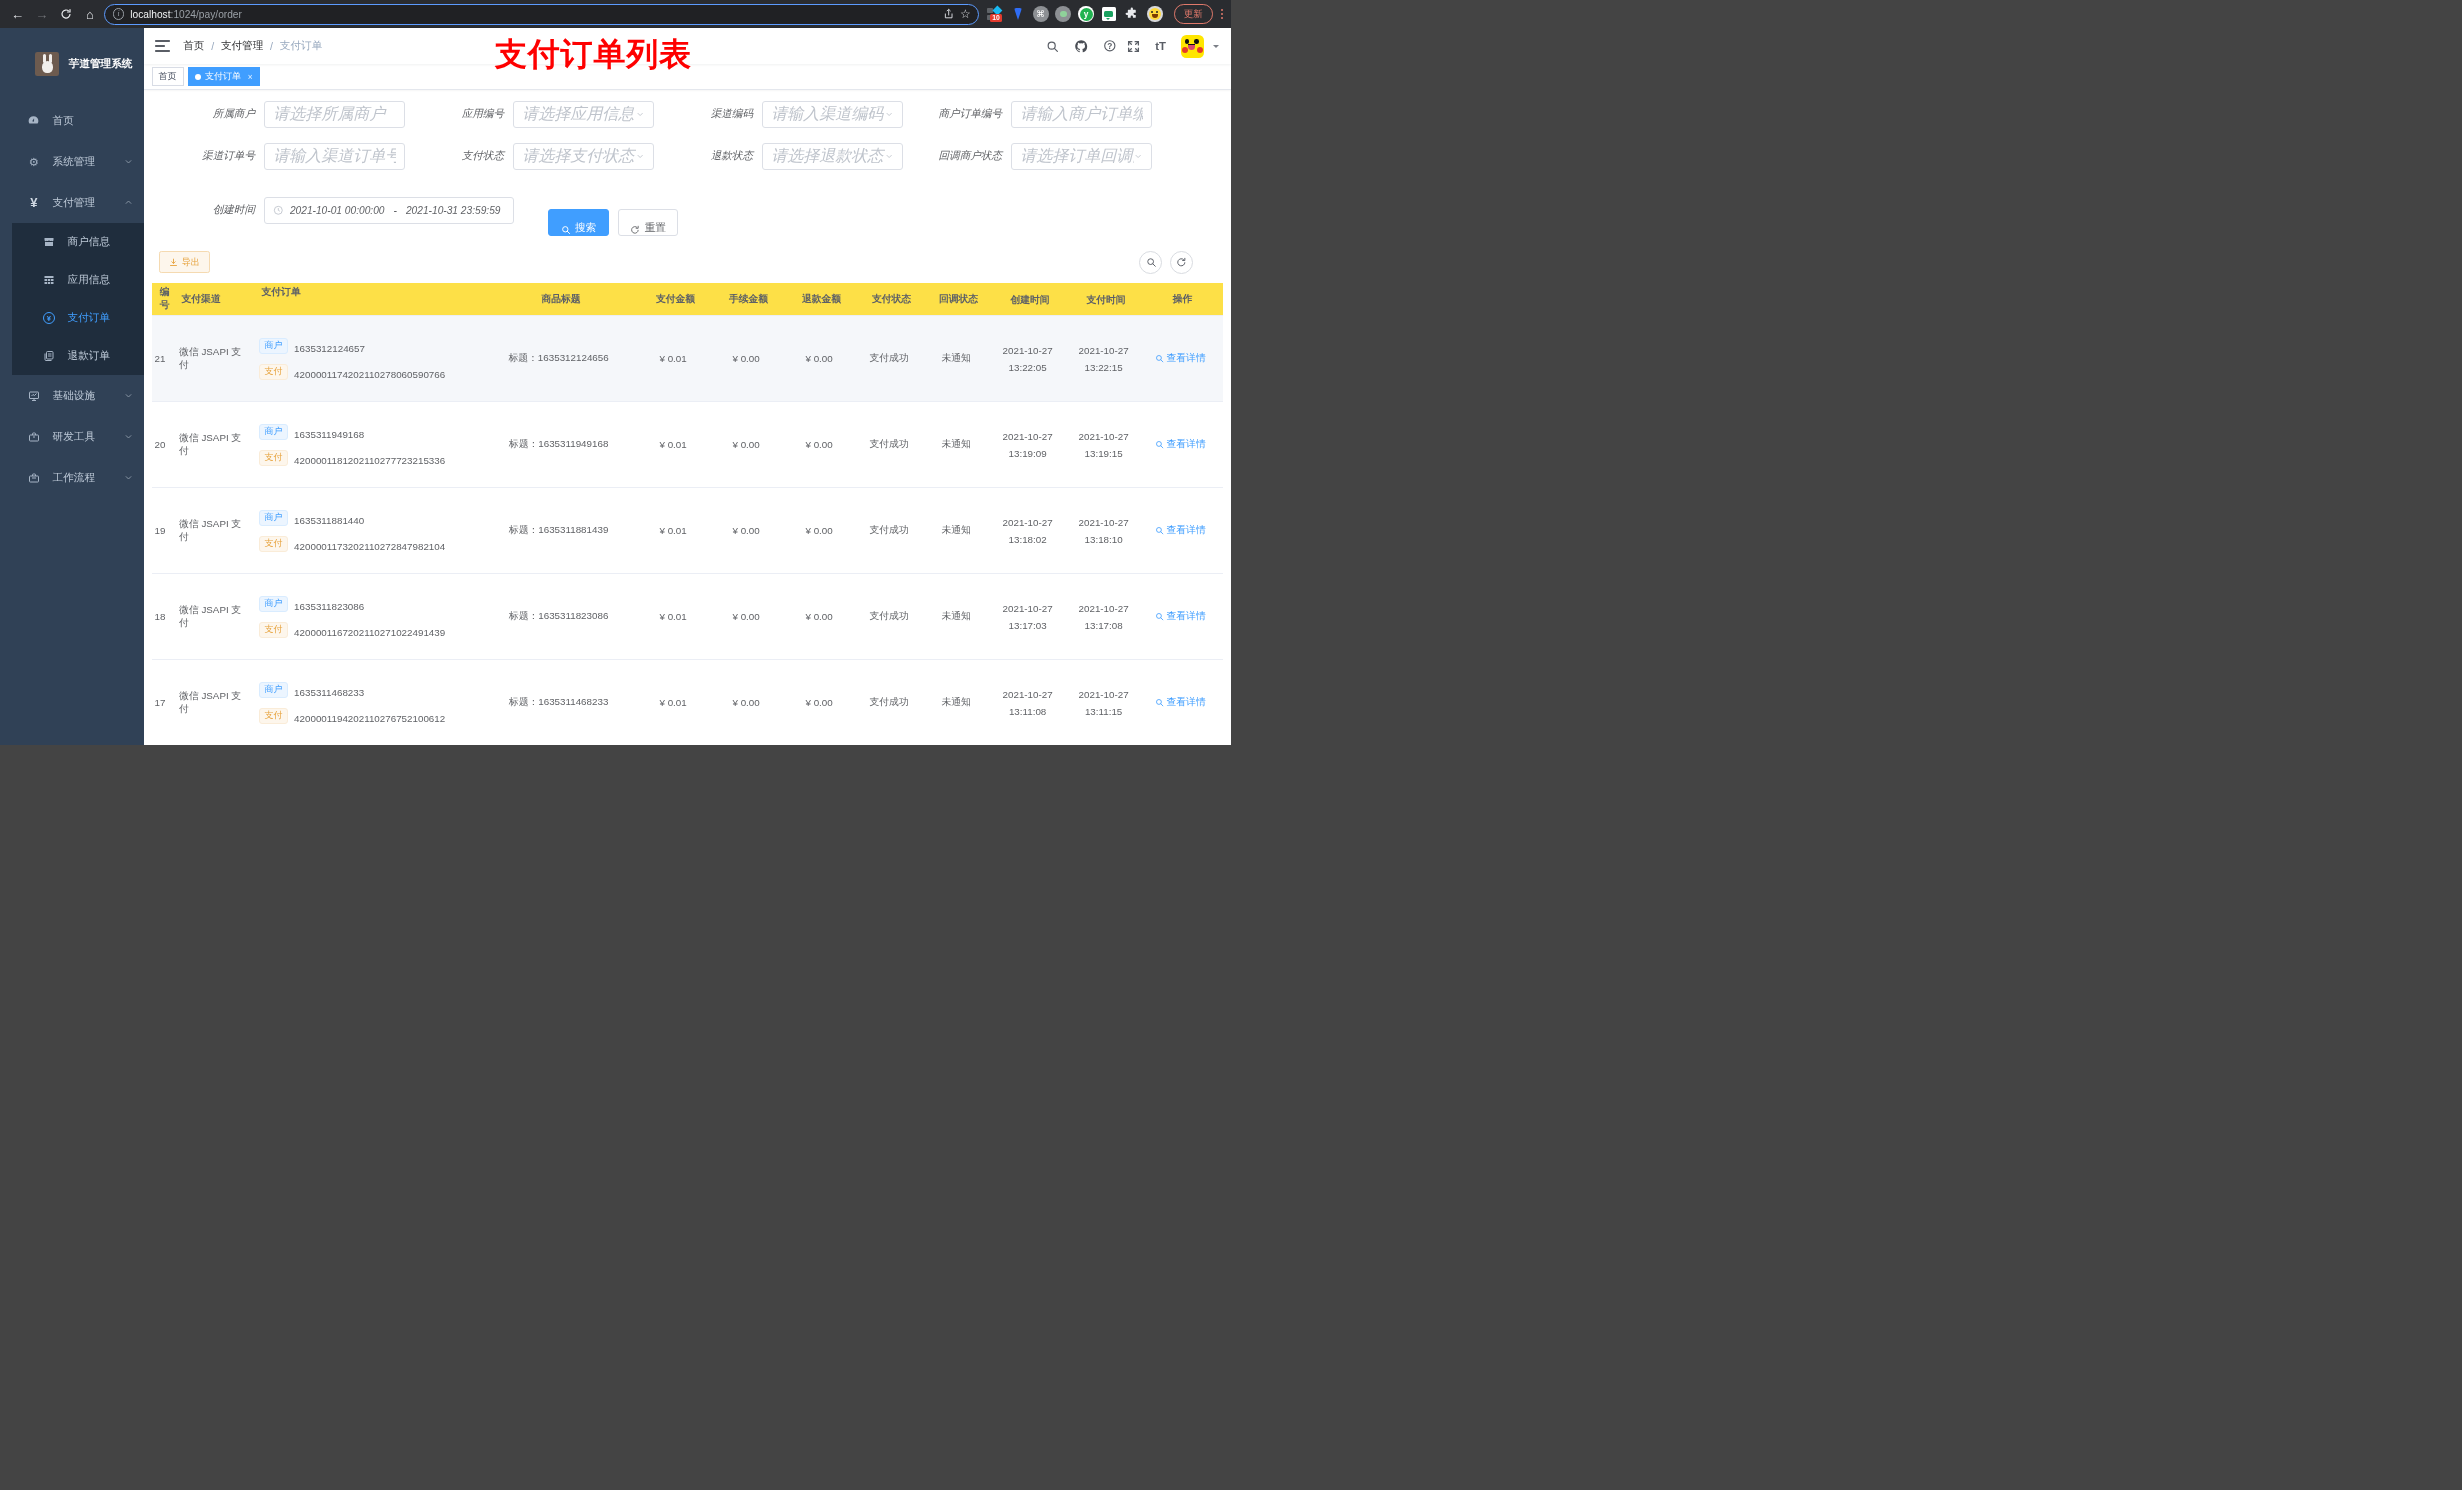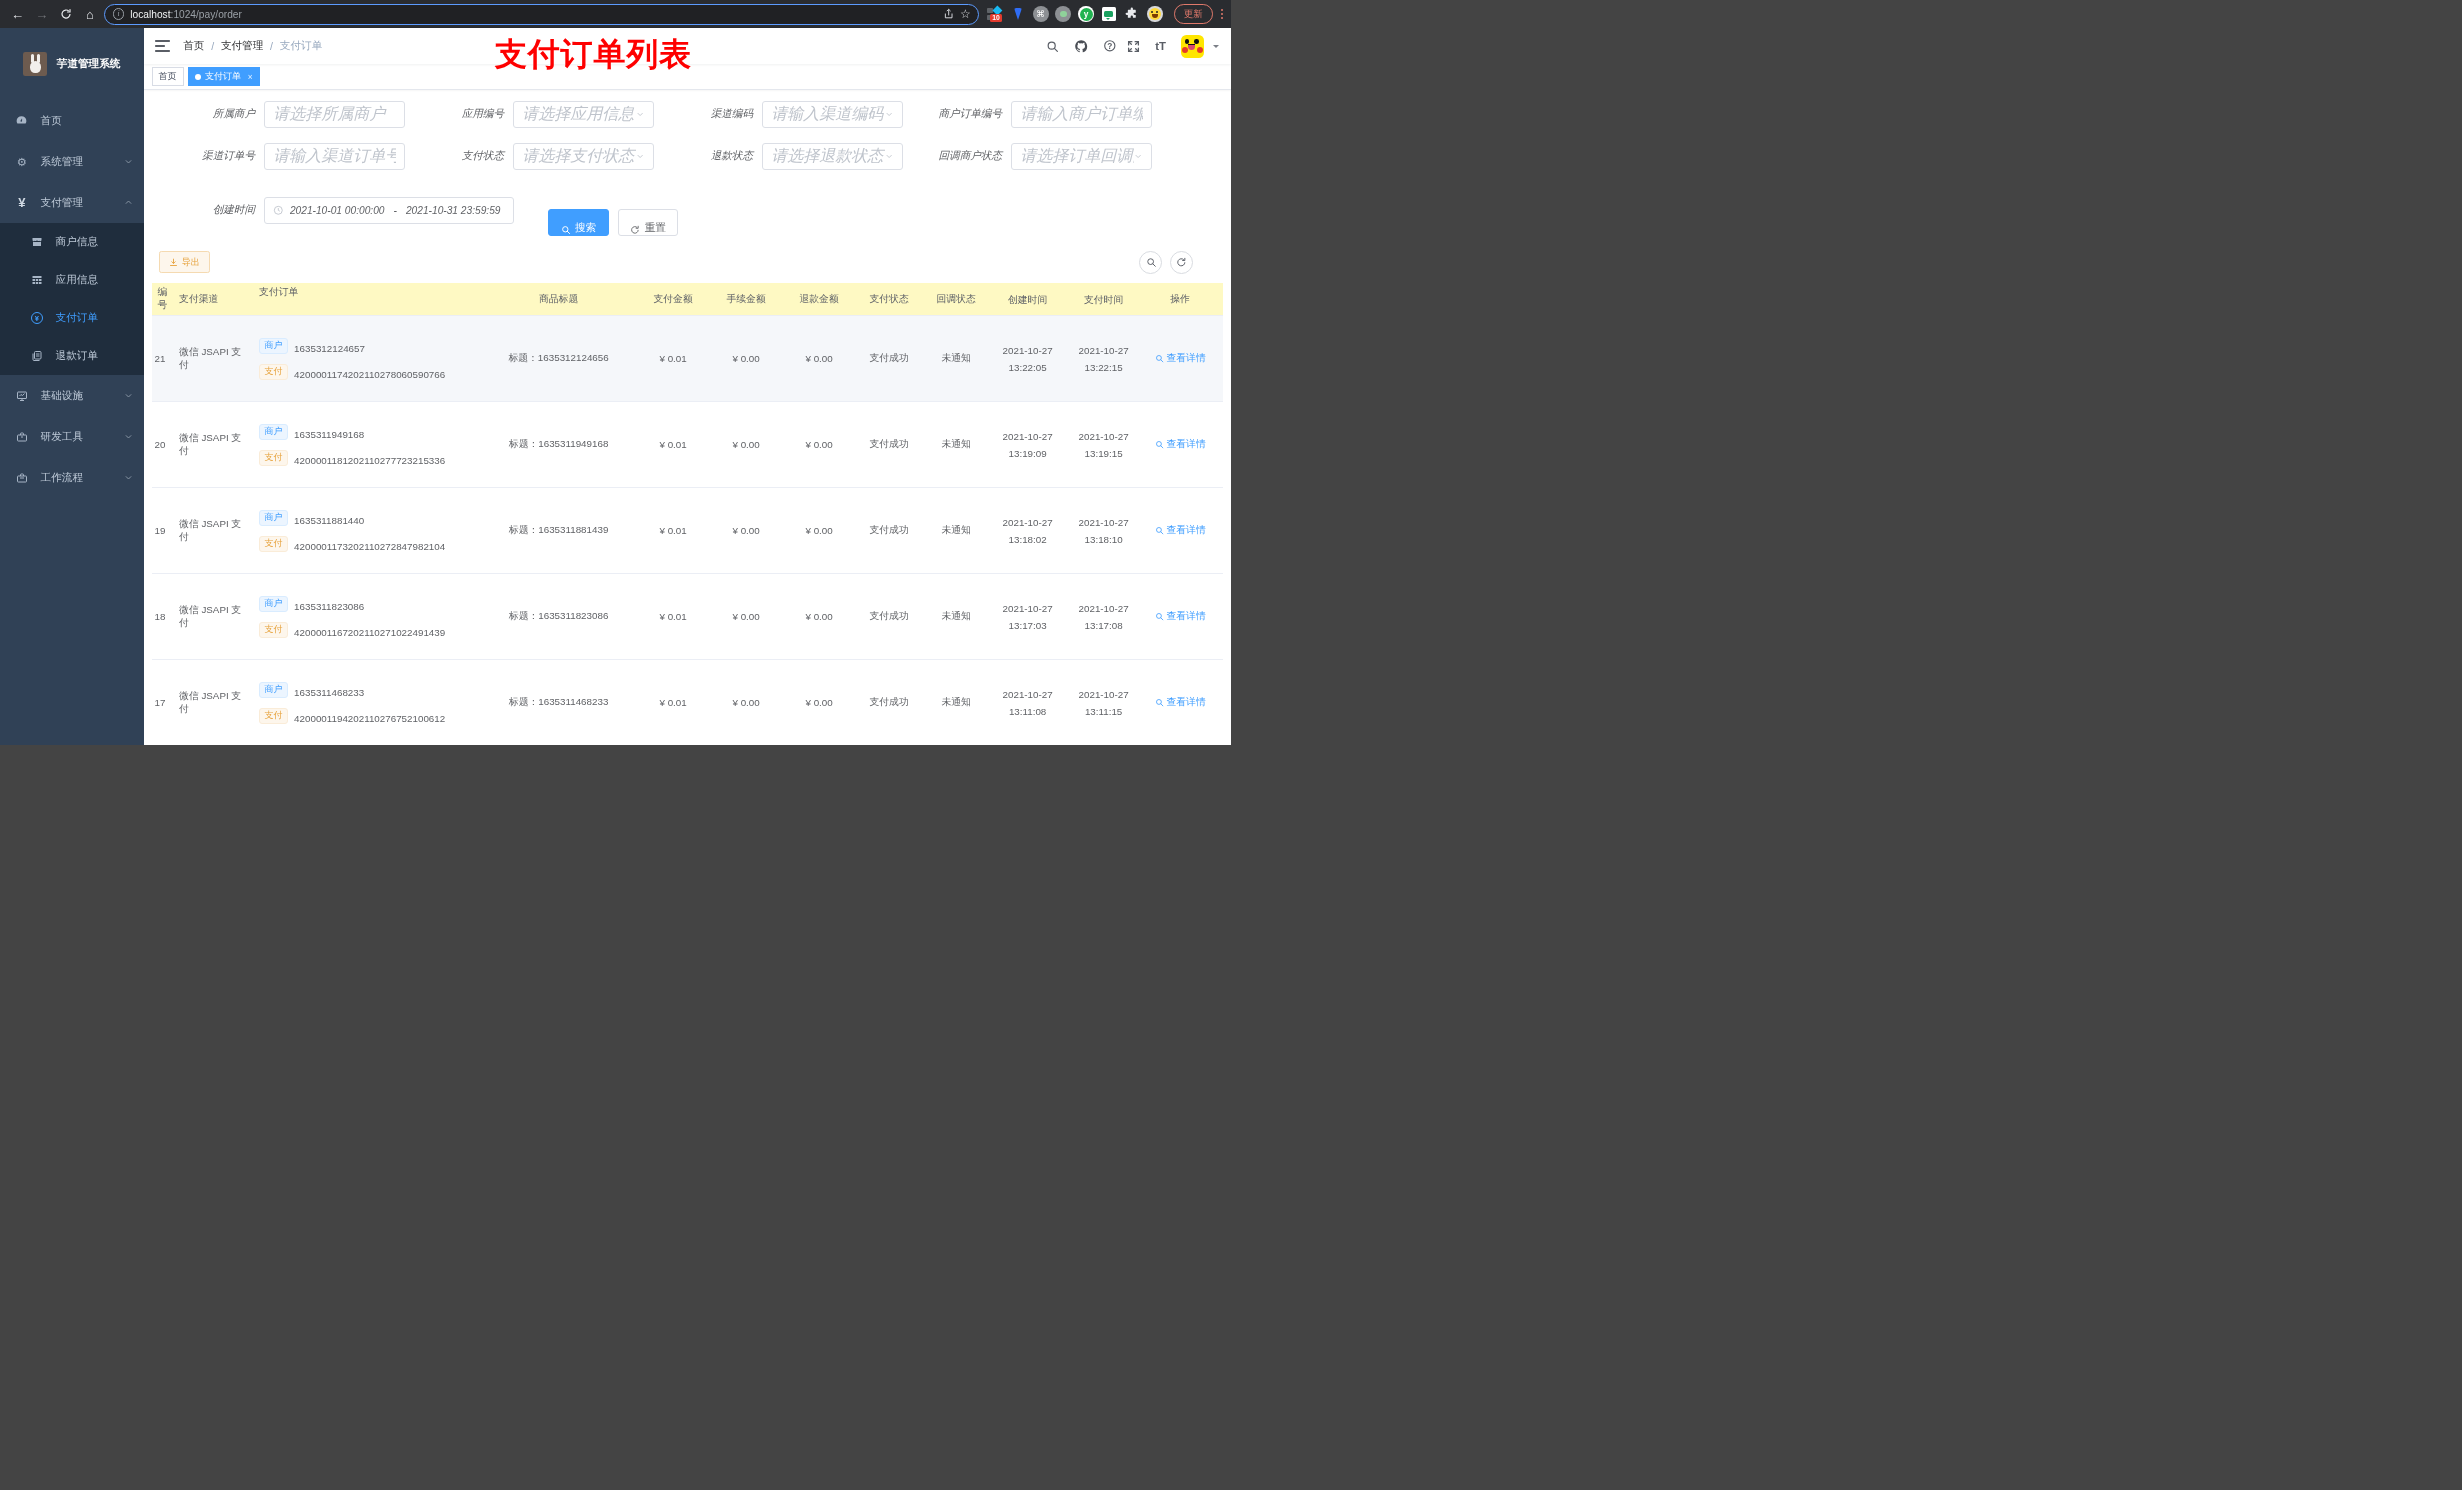--- a/index.html
+++ b/index.html
@@ -38,21 +38,21 @@
   .emoji-face .e1{ left:2.3px;} .emoji-face .e2{ right:2.3px;}
   .emoji-face .m { position:absolute; left:3px; top:6px; width:6px; height:3.8px; background:#7a3c00; border-radius:0 0 6px 6px; }
   .update-pill { border:1.1px solid #e0796b; color:#e0796b; font-size:9.5px; border-radius:9.8px; padding:2.3px 9px; margin-left:4.5px; white-space:nowrap; }
   .dots-v { color:#e0796b; font-size:9.8px; letter-spacing:0; line-height:3px; display:flex; flex-direction:column; gap:1.5px; align-items:center; margin-left:1.5px;}
   .dots-v i { width:2.3px; height:2.3px; background:#e0796b; border-radius:50%; display:block; }
 
   
   .app { display:flex; height:717px; }
 
   
-  .sidebar { width:144px; background:#304156; color:#bfcbd9; flex-shrink:0; display:flex; flex-direction:column; overflow:hidden; }
+  .sidebar { width:144px; background:#304156; color:#bfcbd9; flex-shrink:0; display:flex; flex-direction:column; overflow:hidden;padding-left:12px; }
   .logo-row { height:72px; display:flex; align-items:center; padding-left:23px; gap:9.8px; }
   .logo-img { width:24px; height:24px; border-radius:2.3px; background:#6d5b4f; position:relative; overflow:hidden; flex-shrink:0;}
   .logo-img .bun-head{ position:absolute; left:6.8px; top:9px; width:11.4px; height:12px; background:#f2efec; border-radius:50% 50% 45% 45%; }
   .logo-img .bun-ear1{ position:absolute; left:7.6px; top:1.5px; width:3.8px; height:9px; background:#f2efec; border-radius:3.8px; }
   .logo-img .bun-ear2{ position:absolute; left:13.6px; top:1.5px; width:3.8px; height:9px; background:#f2efec; border-radius:3.8px; }
   .logo-title { color:#fff; font-size:10.6px; font-weight:bold; white-space:nowrap; }
   .menu-item { height:41px; display:flex; align-items:center; padding:0 10.6px 0 15px; font-size:10.6px; cursor:pointer; }
   .menu-item .mi-ic { width:13.6px; display:flex; justify-content:center; color:#a7b5c6; font-size:11.4px; flex-shrink:0;}
   .menu-item .mi-label { margin-left:12px; flex:1; white-space:nowrap;}
   .menu-item .mi-arrow { color:#8b99a8; display:flex; }
@@ -108,21 +108,21 @@
 
   
   .list-toolbar { display:flex; align-items:center; padding:0 38px 0 15px; margin-bottom:9.8px;gap:7px; }
   .btn-export { height:22px; border-radius:2.3px; font-size:9px; color:#e6a23c; background:#fdf6ec; border:0.8px solid #f5dab1; display:inline-flex; align-items:center; gap:3.8px; padding:0 9px; cursor:pointer; }
   .tool-circles { margin-left:auto; display:flex; gap:7.6px; }
   .circ-btn { width:23px; height:23px; border-radius:50%; border:0.8px solid #d9dce1; background:#fff; color:#5a5e66; display:flex; align-items:center; justify-content:center; cursor:pointer; }
 
   
   .table { margin:0 7.6px; font-size:9.8px; color:#606266; }
   .tr { display:flex; border-bottom:0.8px solid #ebeef5; align-items:stretch; }
-  .thead { background:#fef9c3; color:#5d6067; font-weight:normal; }
+  .thead { background:#fde047; color:#5d6067; font-weight:bold;justify-content:center; }
   .thead .td { min-height:30px; }
   .td { display:flex; align-items:center; justify-content:center; padding:3px 4.5px; min-height:85px; text-align:center; }
   .thead .td { min-height:30px; }
   .row-hl { background:#f5f7fa; }
   .c-id { width:23px; justify-content:flex-start; padding-left:3px; overflow:hidden; }
   .c-ch { width:80px; justify-content:flex-start; text-align:left; }
   .c-ord { width:226px; flex-direction:column; align-items:flex-start; justify-content:center; gap:9.8px; }
   .c-ttl { width:156px; }
   .c-amt,.c-fee,.c-ref { width:73px; }
   .c-pst { width:67px; }

